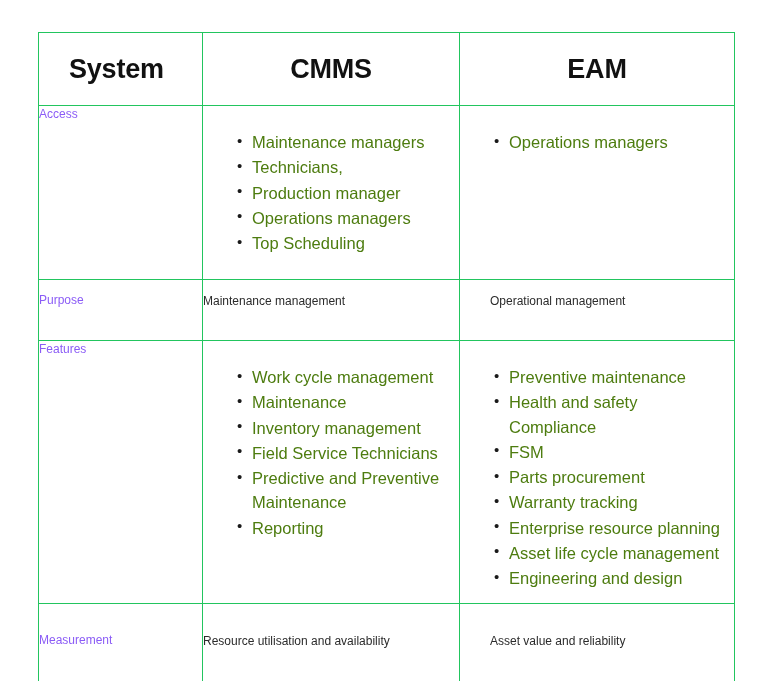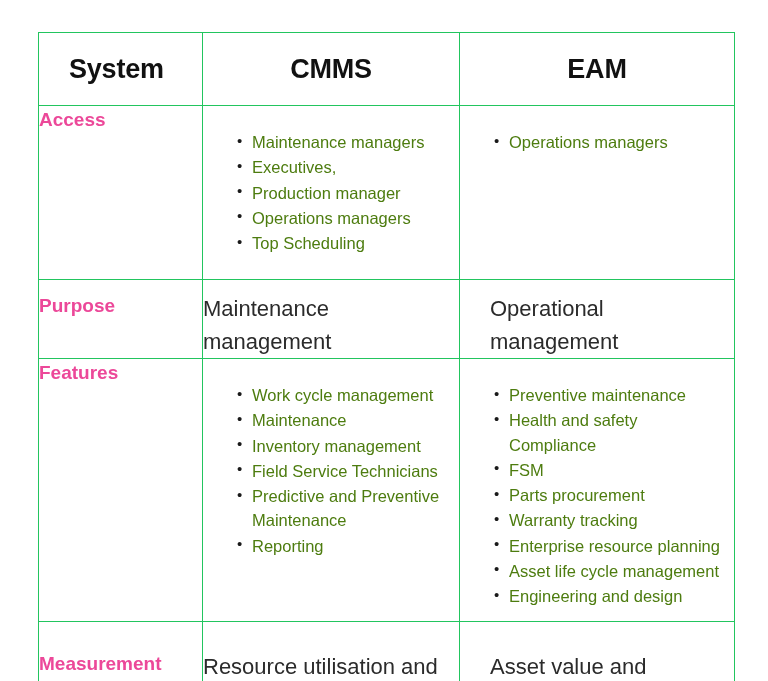--- a/index.html
+++ b/index.html
@@ -54,30 +54,30 @@
     letter-spacing: -0.2px;
     color: #111111;
   }
   tr.header-row th.h-system {
     text-align: left;
     padding-left: 30px;
   }
 
   
   .row-label {
-    font-size: 19px;
-    font-weight: bold;
-    color: #ec4899;
+    font-size: 12px;
+    font-weight: normal;
+    color: #8b5cf6;
     padding: 26px 10px 10px 30px;
     line-height: 1.45;
     white-space: nowrap;
   }
 
   .cell-center {
-    font-size: 22px;
+    font-size: 12px;
     color: #2b2b2b;
     line-height: 1.5;
     padding: 26px 22px 10px 30px;
     text-align: left;
     margin-left: 40px;
   }
   .cell-center.c-wide {
     padding-left: 30px;
   }
 
@@ -132,21 +132,21 @@
         <th>EAM</th>
       </tr>
     </thead>
     <tbody>
 
       <tr class="row-access">
         <td class="row-label">Access</td>
         <td>
           <ul class="bullets">
             <li>Maintenance managers</li>
-            <li>Executives,</li>
+            <li>Technicians,</li>
             <li>Production manager</li>
             <li>Operations managers</li>
             <li>Top Scheduling</li>
           </ul>
         </td>
         <td>
           <ul class="bullets">
             <li>Operations managers</li>
           </ul>
         </td>

